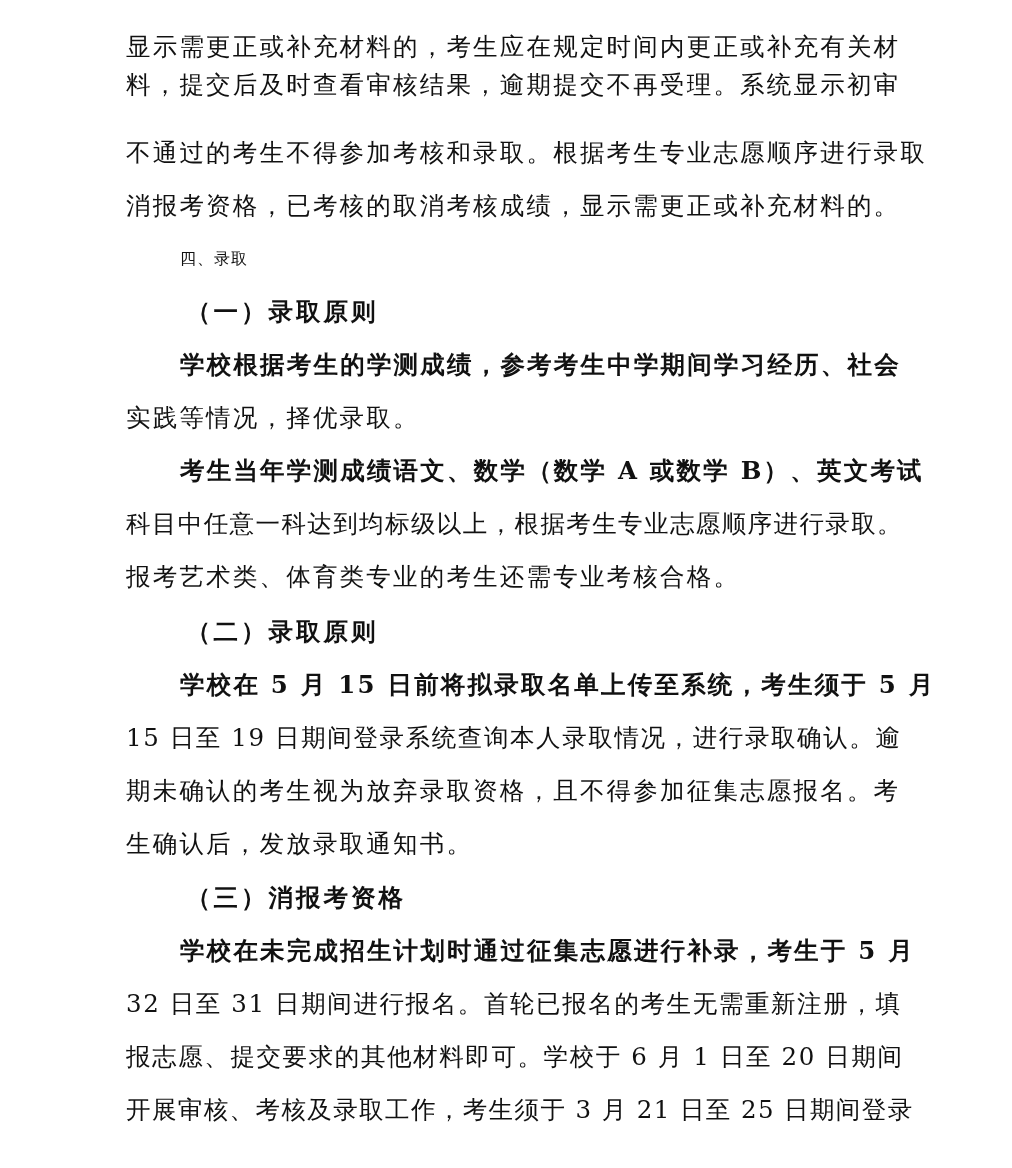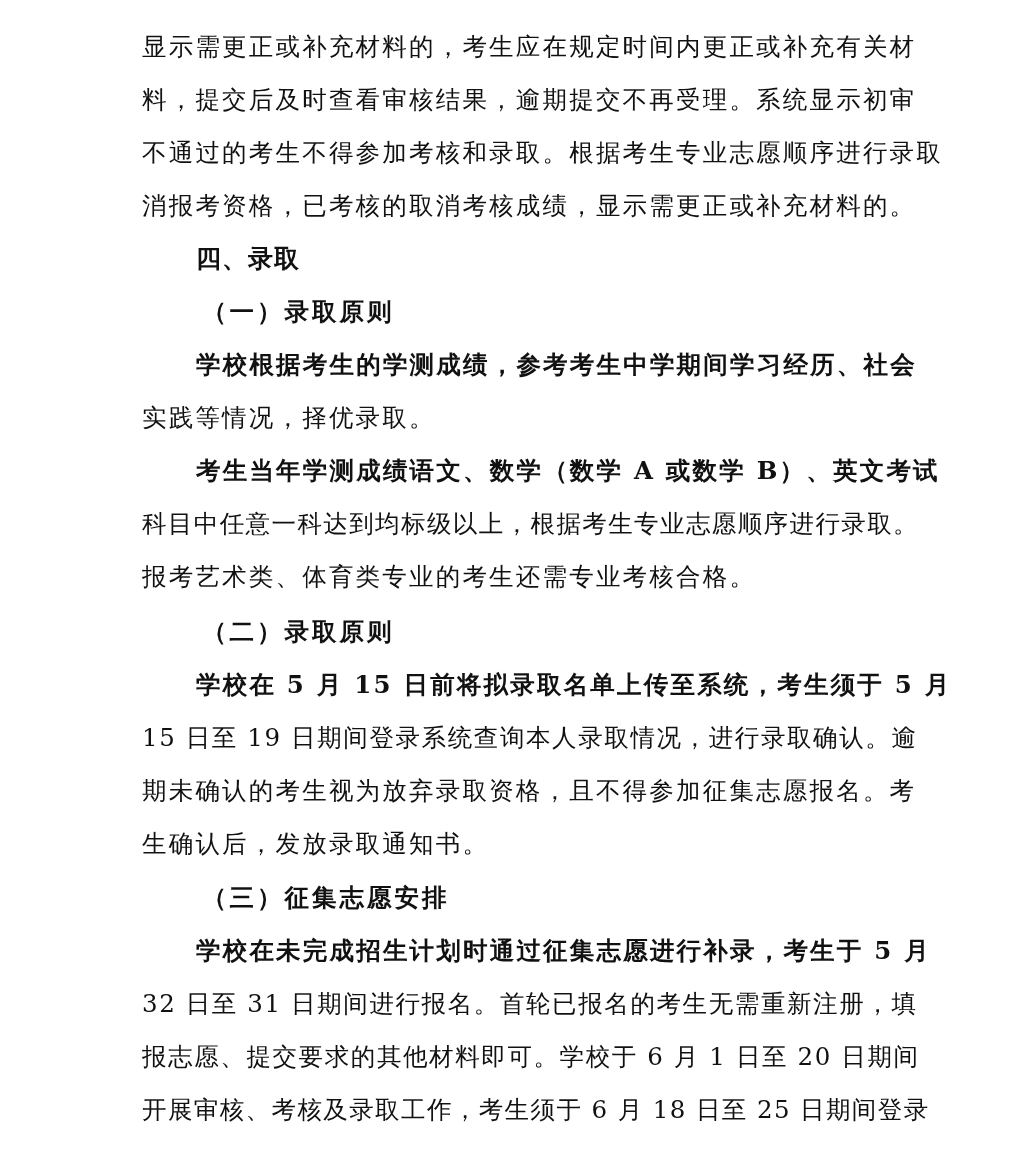--- a/index.html
+++ b/index.html
@@ -1,43 +1,43 @@
 <!DOCTYPE html>
 <html><head>
 <meta charset="utf-8">
 <style>
   html, body { margin: 0; padding: 0; background: #ffffff; }
   body { width: 1012px; height: 1168px; overflow: hidden; position: relative;
          font-family: "DejaVu Serif", "Liberation Serif", serif; color: #111; }
   .page { position: absolute; left: 126px; top: 20px; width: 790px; }
   .line { position: absolute; left: 0; height: 53px; line-height: 53px;
-          font-size: 24.5px; white-space: nowrap; letter-spacing: 2.2px; margin-left: 16px; }
+          font-size: 24.5px; white-space: nowrap; letter-spacing: 2.2px; }
   .indent { left: 54px; font-weight: bold; }
   .h1 { left: 54px; font-family: "DejaVu Sans", "Liberation Sans", sans-serif;
-        font-weight: bold; font-size: 25px; letter-spacing: 1px; }
+        font-weight: normal; font-size: 16px; letter-spacing: 1px; }
   .h2 { left: 60px; font-weight: bold; letter-spacing: 3px; }
 </style>
 </head>
 <body>
 
 <div class="page">
   <div class="line" style="top:0px">显示需更正或补充材料的，考生应在规定时间内更正或补充有关材</div>
-  <div class="line" style="top:53px">料，提交后及时查看审核结果，逾期提交不再受理。系统显示初审</div>
+  <div class="line" style="top:38px">料，提交后及时查看审核结果，逾期提交不再受理。系统显示初审</div>
   <div class="line" style="top:106px">不通过的考生不得参加考核和录取。根据考生专业志愿顺序进行录取</div>
   <div class="line" style="top:159px">消报考资格，已考核的取消考核成绩，显示需更正或补充材料的。</div>
   <div class="line h1" style="top:212px">四、录取</div>
   <div class="line h2" style="top:265px">（一）录取原则</div>
   <div class="line indent" style="top:318px">学校根据考生的学测成绩，参考考生中学期间学习经历、社会</div>
   <div class="line" style="top:371px">实践等情况，择优录取。</div>
   <div class="line indent" style="top:424px">考生当年学测成绩语文、数学（数学 A 或数学 B）、英文考试</div>
   <div class="line" style="top:477px; letter-spacing:1.4px">科目中任意一科达到均标级以上，根据考生专业志愿顺序进行录取。</div>
   <div class="line" style="top:530px">报考艺术类、体育类专业的考生还需专业考核合格。</div>
   <div class="line h2" style="top:585px">（二）录取原则</div>
   <div class="line indent" style="top:638px">学校在 5 月 15 日前将拟录取名单上传至系统，考生须于 5 月</div>
   <div class="line" style="top:691px; letter-spacing:1.6px">15 日至 19 日期间登录系统查询本人录取情况，进行录取确认。逾</div>
   <div class="line" style="top:744px">期未确认的考生视为放弃录取资格，且不得参加征集志愿报名。考</div>
   <div class="line" style="top:797px">生确认后，发放录取通知书。</div>
-  <div class="line h2" style="top:851px">（三）征集志愿安排</div>
+  <div class="line h2" style="top:851px">（三）消报考资格</div>
   <div class="line indent" style="top:904px">学校在未完成招生计划时通过征集志愿进行补录，考生于 5 月</div>
   <div class="line" style="top:957px; letter-spacing:1.6px">32 日至 31 日期间进行报名。首轮已报名的考生无需重新注册，填</div>
   <div class="line" style="top:1010px; letter-spacing:1.6px">报志愿、提交要求的其他材料即可。学校于 6 月 1 日至 20 日期间</div>
-  <div class="line" style="top:1063px; letter-spacing:1.4px">开展审核、考核及录取工作，考生须于 6 月 18 日至 25 日期间登录</div>
+  <div class="line" style="top:1063px; letter-spacing:1.4px">开展审核、考核及录取工作，考生须于 3 月 21 日至 25 日期间登录</div>
 </div>
 
 </body></html>

